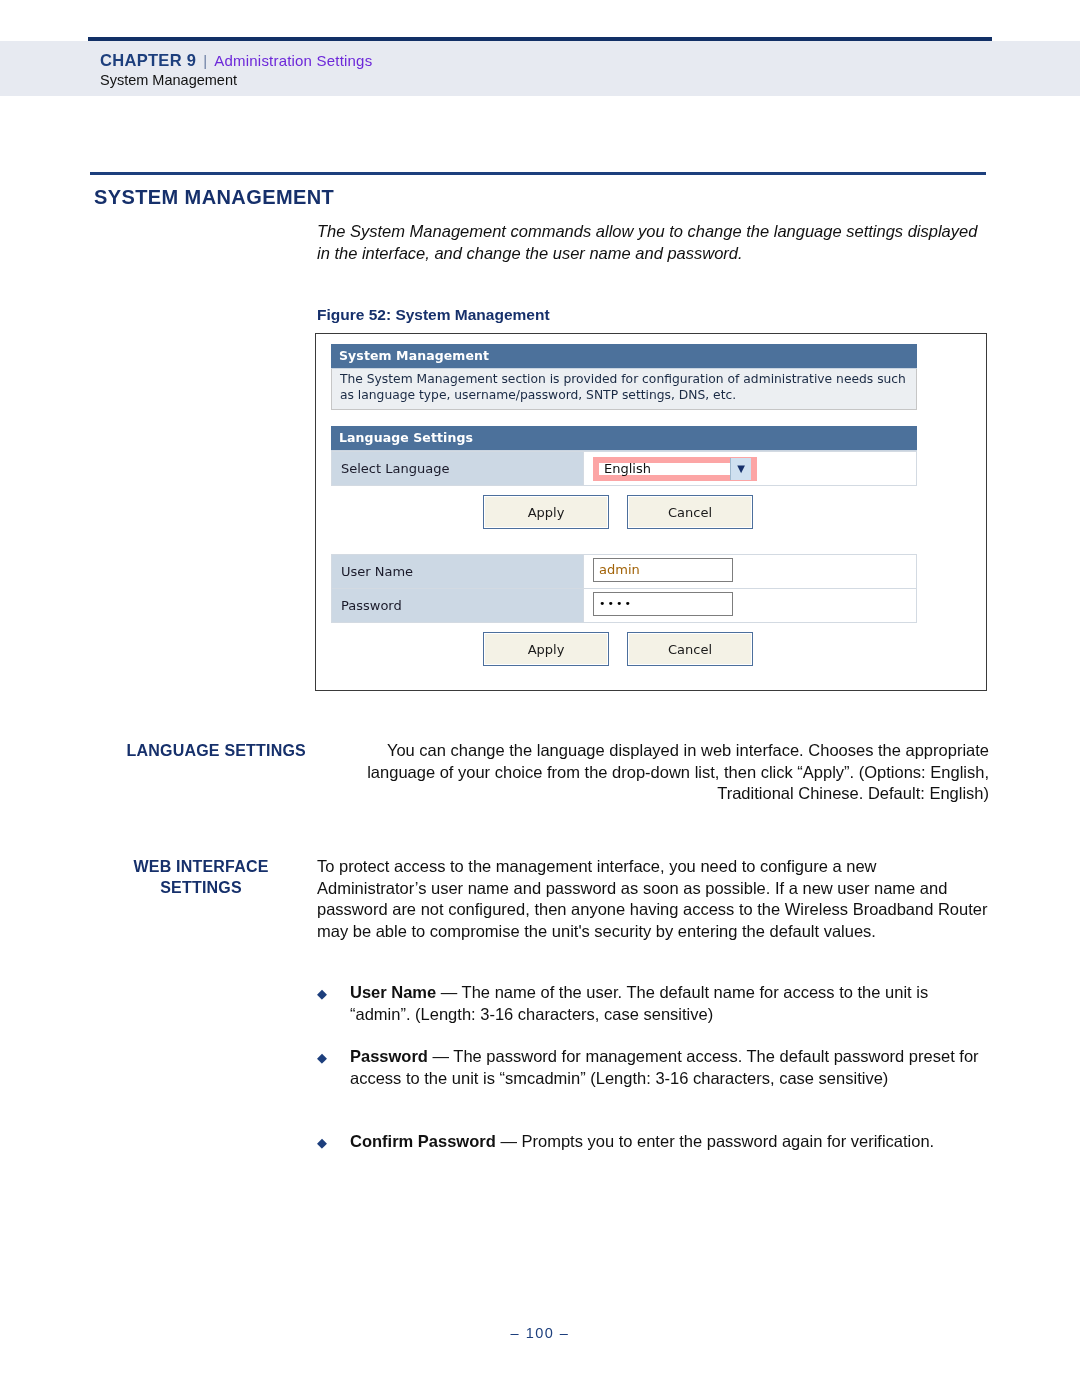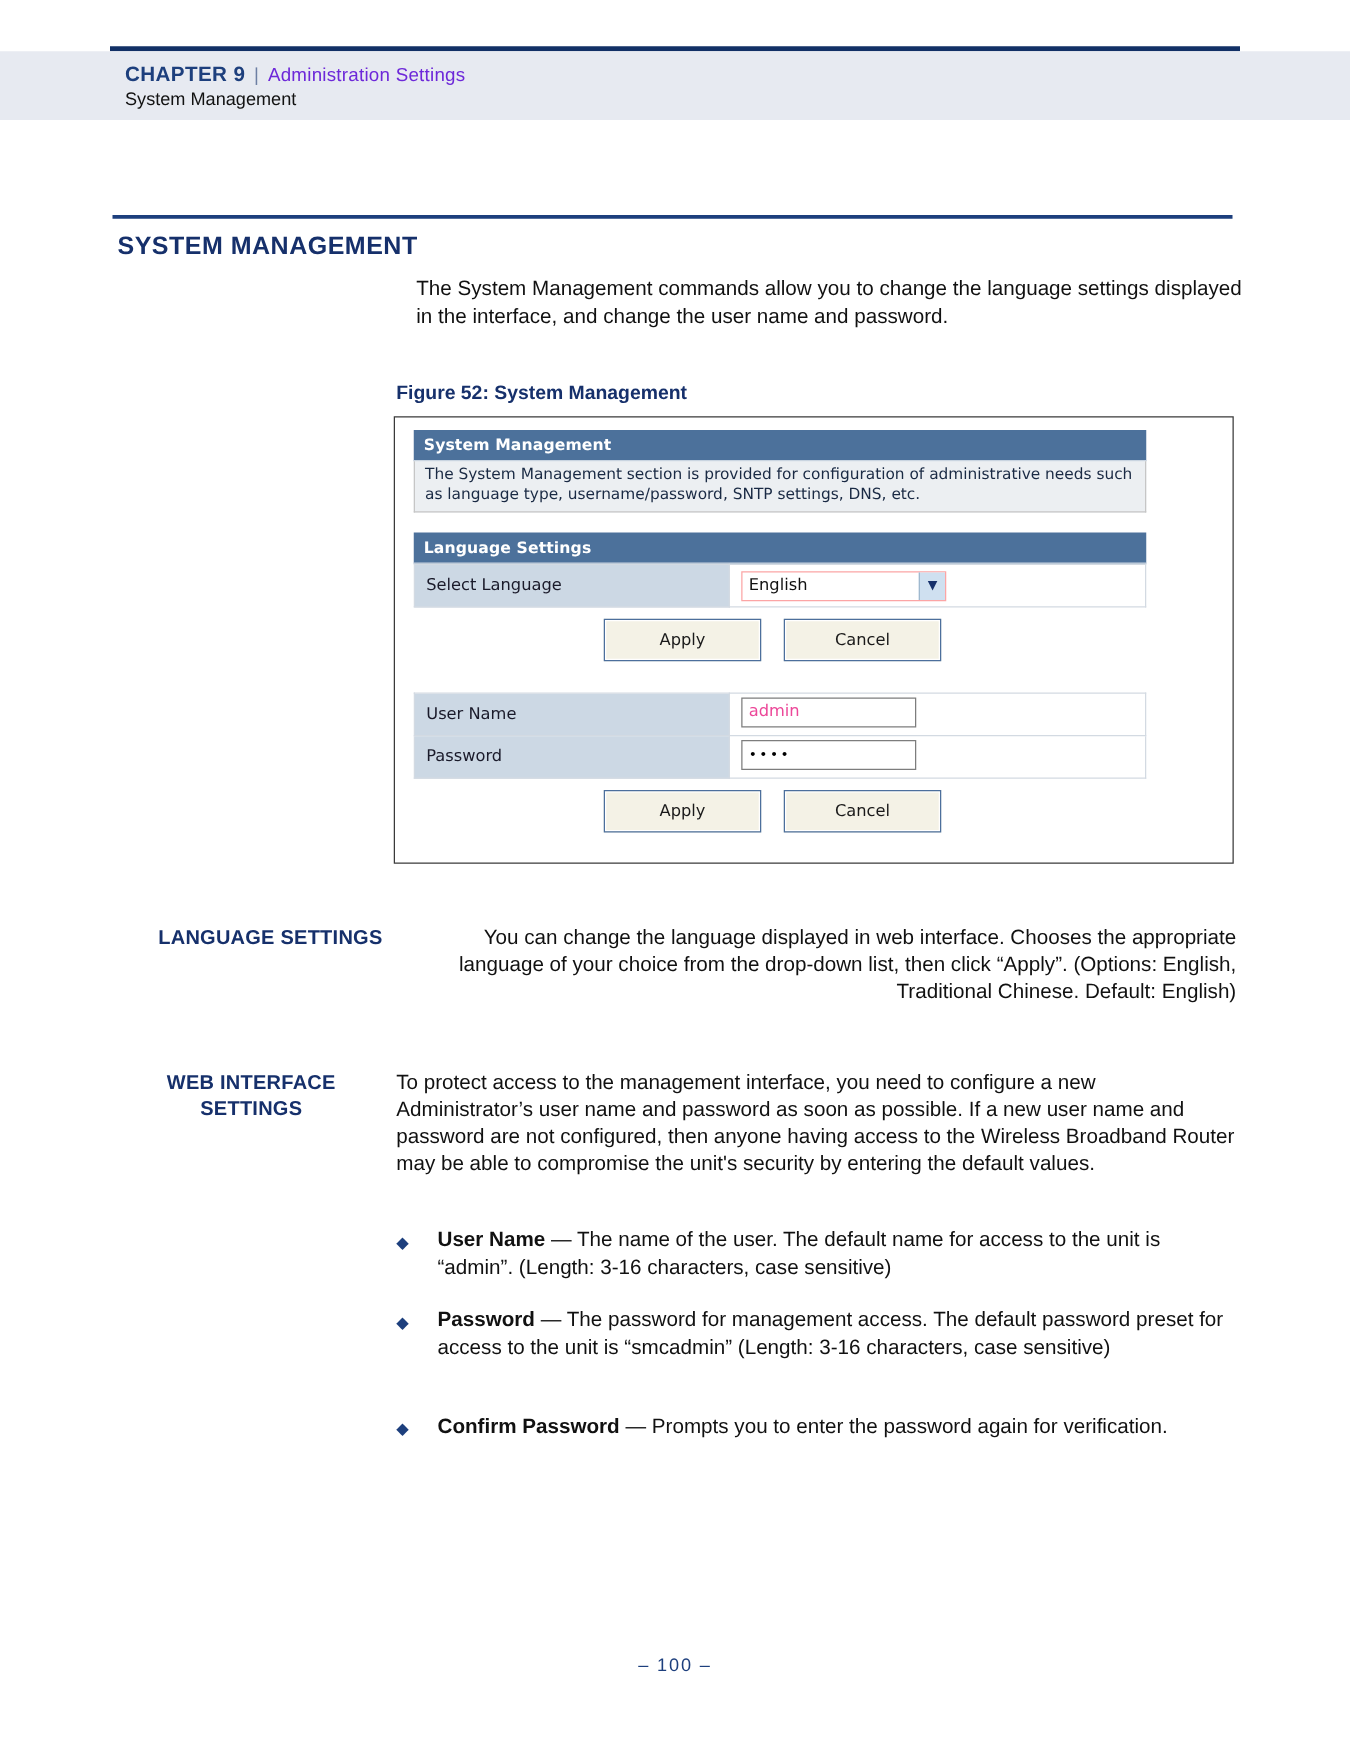--- a/index.html
+++ b/index.html
@@ -62,21 +62,21 @@
     left: 94px; top: 186px;
     color: #16306b;
     font-weight: bold;
     font-size: 20px;
     font-variant: small-caps;
     letter-spacing: .4px;
     white-space: nowrap;
   }
 
   
-  .body-col { position: absolute; left: 333px; width: 670px; }
+  .body-col { position: absolute; left: 317px; width: 670px; font-style: italic; }
   .intro {
     top: 221px;
     font-size: 16.5px;
     line-height: 21.5px;
     color: #111;
   }
   .fig-caption {
     position: absolute;
     left: 317px; top: 306px;
     font-size: 15.5px;
@@ -134,41 +134,41 @@
   td.fld {
     background: #ffffff;
     padding-left: 9px;
   }
   .sel {
     display: inline-flex;
     align-items: center;
     justify-content: space-between;
     width: 164px;
     height: 24px;
-    border: 1px solid #fca5a5;
+    border: 6px solid #fca5a5;
     background: #ffffff;
     font-size: 13px;
     color: #111;
     padding-left: 5px;
   }
   .sel-arrow {
     width: 21px; height: 22px;
     background: #cfe0f0;
     border-left: 1px solid #9fb9cf;
     display: flex; align-items: center; justify-content: center;
     color: #16306b;
     font-size: 10px;
   }
   .txtbox {
     display: inline-block;
     width: 140px; height: 24px;
     border: 1px solid #7d7d7d;
     background: #ffffff;
     font-size: 13px;
-    color: #ec4899;
+    color: #a16207;
     line-height: 22px;
     padding-left: 5px;
     overflow: hidden;
     white-space: nowrap;
   }
   .txtbox.pw { letter-spacing: 2px; font-size: 11px; color: #000; }
   .btn-row {
     display: flex;
     gap: 18px;
     padding: 9px 0 9px 0;

